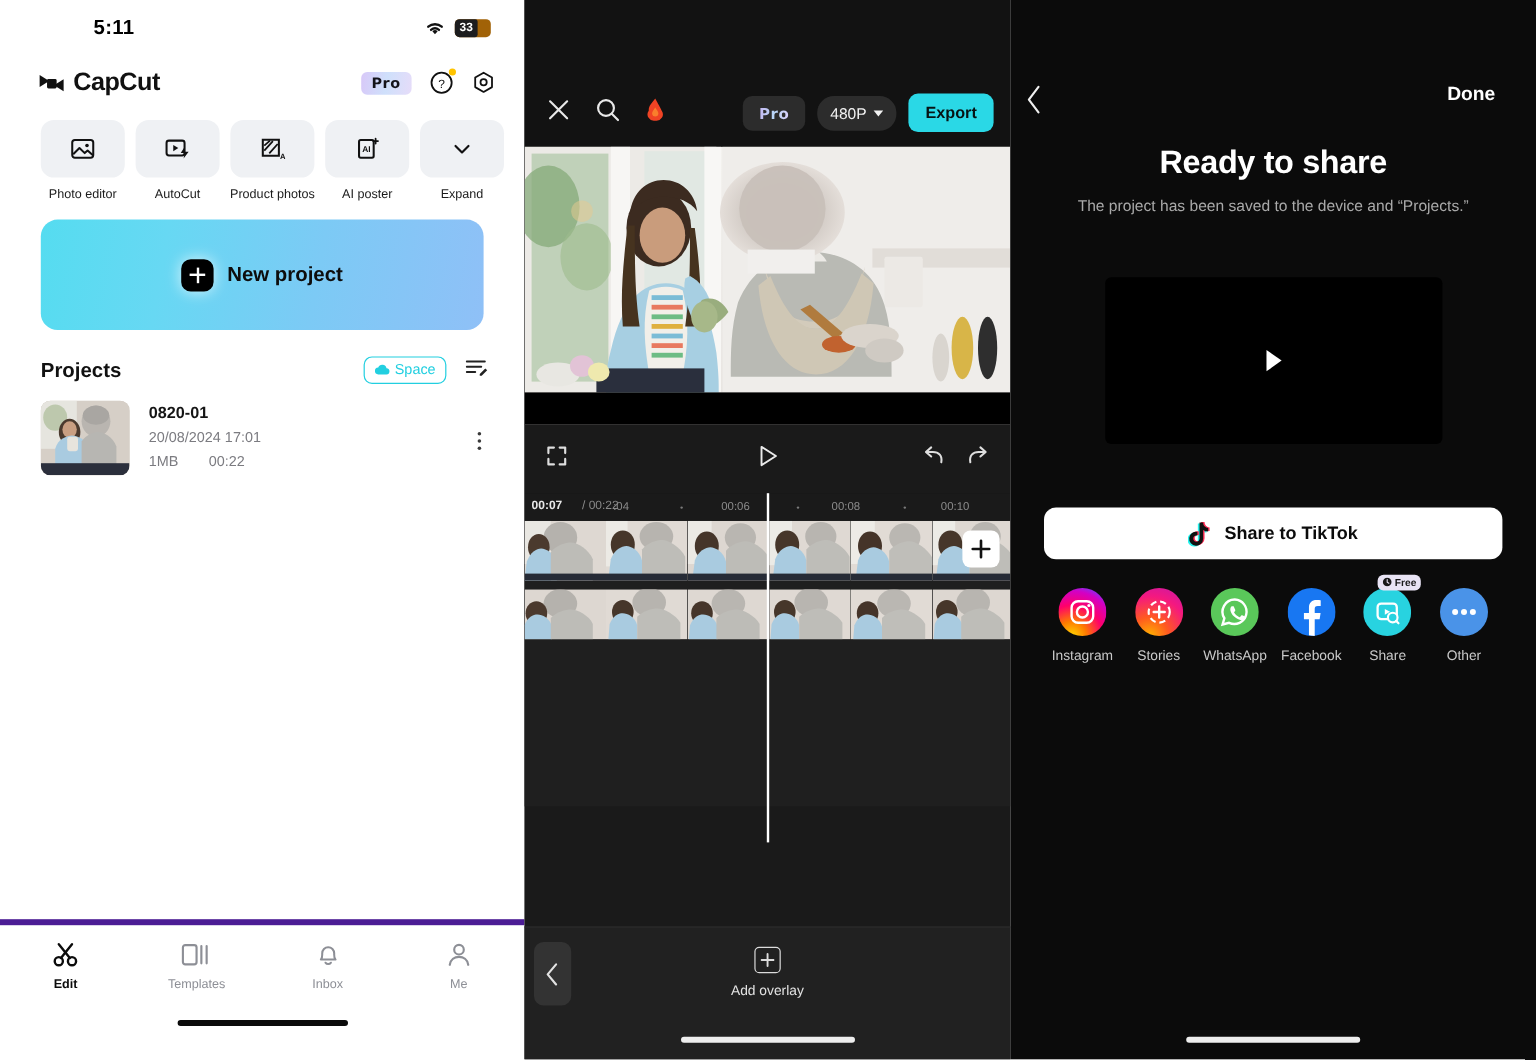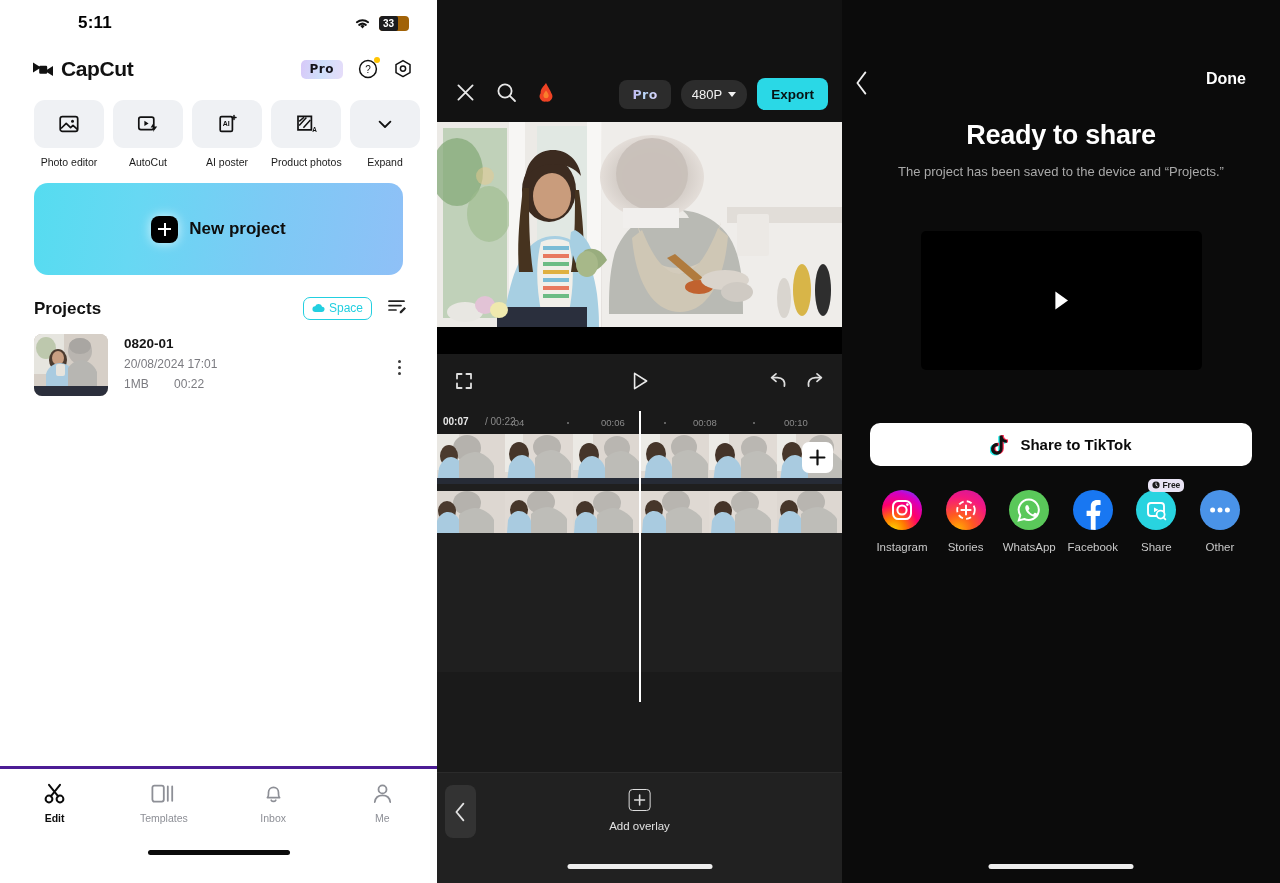--- a/index.html
+++ b/index.html
@@ -120,21 +120,21 @@
   .pm-name { font-size: 13.5px; font-weight: bold; color: #151515; }
   .pm-date { font-size: 12px; color: #7b7b80; margin-top: 6px; }
   .pm-sub { font-size: 12px; color: #7b7b80; margin-top: 6px; }
   .pm-sub .dur { margin-left: 22px; }
   .kebab { width: 16px; display: flex; flex-direction: column; gap: 3px;
     align-items: center; padding-top: 26px; }
   .kebab i { width: 3px; height: 3px; border-radius: 50%; background: #3a3a3a; display: block; }
 
   .p1-tabbar {
     position: absolute; left: 0; right: 0; bottom: 0; height: 117px;
-    border-top: 3px solid #4c1d95; background: #fff;
+    border-top: 5px solid #4c1d95; background: #fff;
   }
   .tabs { display: flex; padding-top: 14px; }
   .tab { flex: 1; display: flex; flex-direction: column; align-items: center; gap: 8px; }
   .tab-label { font-size: 10.5px; color: #8d8f96; }
   .tab.active .tab-label { color: #0c0c0c; font-weight: bold; }
   .home-ind {
     position: absolute; bottom: 28px; left: 50%; transform: translateX(-50%);
     width: 142px; height: 5px; border-radius: 3px; background: #0b0b0b;
   }
 
@@ -354,36 +354,36 @@
               <rect x="1.8" y="4.2" width="15" height="12.4" rx="2" stroke="#111" stroke-width="1.7" fill="none"></rect>
               <path d="M7.4 7.8 11.6 10.4 7.4 13Z" fill="#111"></path>
               <path d="M16.8 9.6 13.6 14.6h3.3l-.9 4.4 4.2-5.6h-3.2z" fill="#111"></path>
             </svg>
         </div>
         <div class="tool-label">AutoCut</div>
       </div>
       <div class="tool">
         <div class="tool-tile">
           <svg width="22" height="22" viewBox="0 0 22 22">
+              <path d="M3 3.4h13.4v13.4H3z" stroke="#111" stroke-width="1.7" fill="none"></path>
+              <path d="M4.2 12.6 11.4 4.6M4.2 8.4 9 4.2M8.4 14.8 15.4 7" stroke="#111" stroke-width="1.5"></path>
+              <text x="17.3" y="19.4" font-size="6.4" font-weight="bold" fill="#111" font-family="Liberation Sans">AI</text>
+            </svg>
+        </div>
+        <div class="tool-label">Product photos</div>
+      </div>
+      <div class="tool">
+        <div class="tool-tile">
+          <svg width="22" height="22" viewBox="0 0 22 22">
               <rect x="4.2" y="3.6" width="12.2" height="14.8" rx="1.4" stroke="#111" stroke-width="1.7" fill="none"></rect>
               <text x="10.3" y="13.4" font-size="7" font-weight="bold" fill="#111" text-anchor="middle" font-family="Liberation Sans">AI</text>
               <path d="M18 2.6v4M16 4.6h4" stroke="#111" stroke-width="1.5" stroke-linecap="round"></path>
             </svg>
         </div>
         <div class="tool-label">AI poster</div>
-      </div>
-      <div class="tool">
-        <div class="tool-tile">
-          <svg width="22" height="22" viewBox="0 0 22 22">
-              <path d="M3 3.4h13.4v13.4H3z" stroke="#111" stroke-width="1.7" fill="none"></path>
-              <path d="M4.2 12.6 11.4 4.6M4.2 8.4 9 4.2M8.4 14.8 15.4 7" stroke="#111" stroke-width="1.5"></path>
-              <text x="17.3" y="19.4" font-size="6.4" font-weight="bold" fill="#111" font-family="Liberation Sans">AI</text>
-            </svg>
-        </div>
-        <div class="tool-label">Product photos</div>
       </div>
       <div class="tool">
         <div class="tool-tile">
           <svg width="22" height="22" viewBox="0 0 22 22">
               <path d="M5.6 8.6 11 14 16.4 8.6" stroke="#111" stroke-width="1.8" fill="none" stroke-linecap="round" stroke-linejoin="round"></path>
             </svg>
         </div>
         <div class="tool-label">Expand</div>
       </div>
     </div>

